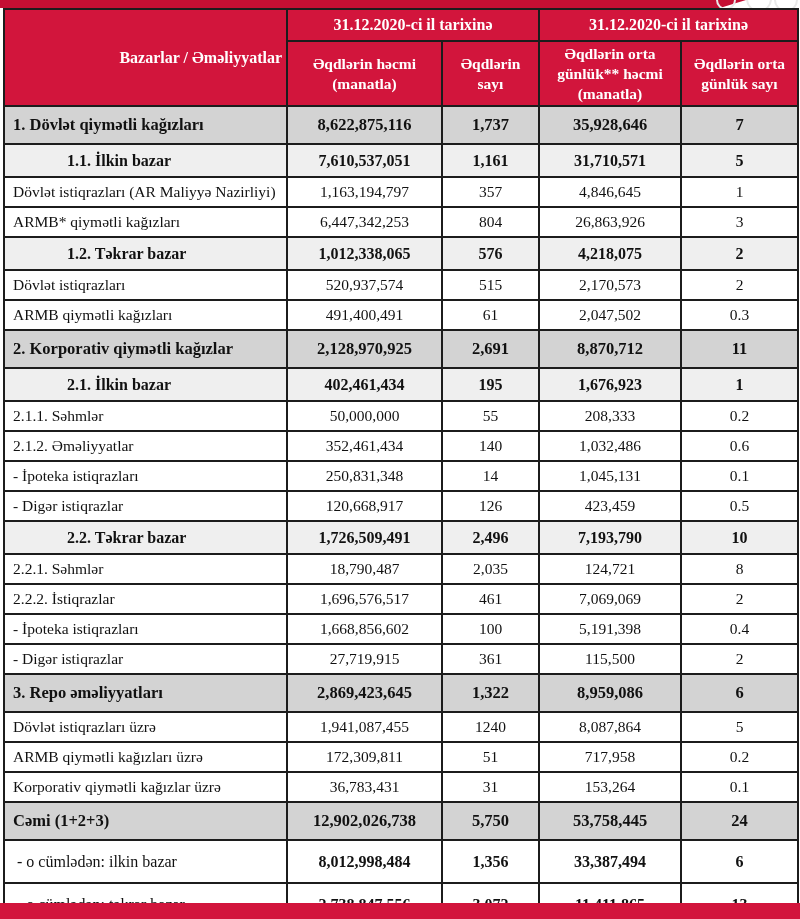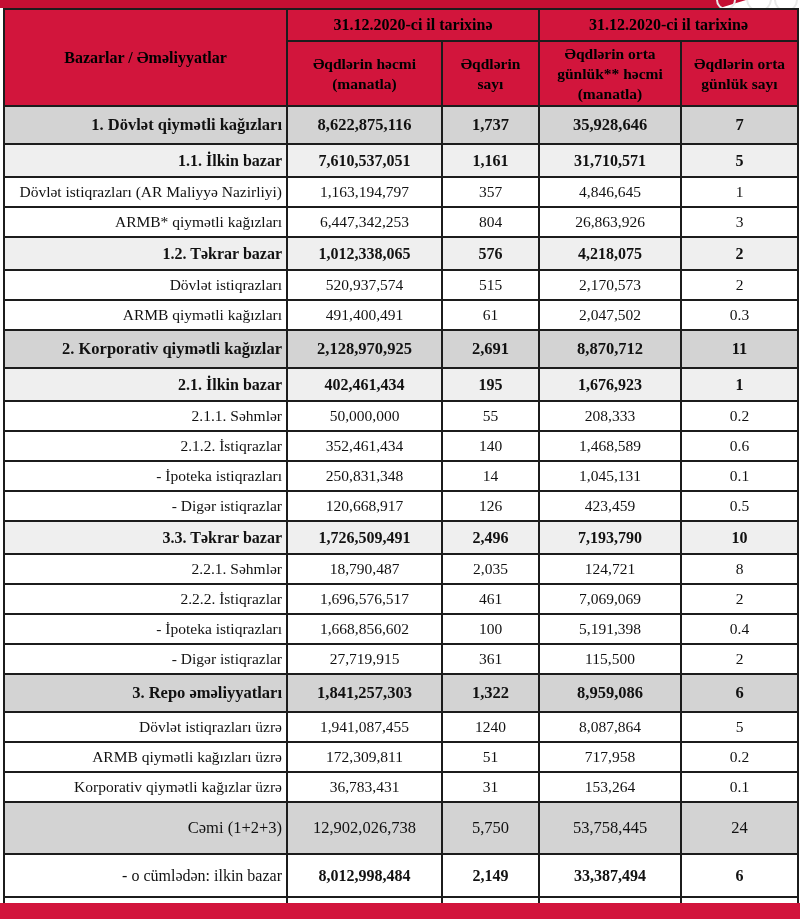--- a/index.html
+++ b/index.html
@@ -34,33 +34,33 @@
     border-collapse:collapse;table-layout:fixed;
     margin-left:3px;width:794px;
   }
   th,td{
     border:2px solid var(--border);
     text-align:center;vertical-align:middle;
     color:#111;
     padding:1px 4px;
   }
   thead th{
-    background:var(--red);color:#000000;font-weight:bold;
-  }
-  th.cell-markets{font-size:17px;}
+    background:var(--red);color:#ffffff;font-weight:bold;
+  }
+  th.cell-markets{font-size:17px;text-align:right;}
   .head-group th{height:32px;font-size:16px;}
   .head-sub th{height:62px;font-size:15.5px;line-height:1.28;padding:2px 8px;}
 
-  td.col-label{text-align:right;padding-left:8px;}
+  td.col-label{text-align:left;padding-left:8px;}
 
   .row-section td{background:var(--gray-section);font-weight:bold;height:38px;font-size:16.5px;}
   .row-sub td{background:var(--gray-sub);font-weight:bold;height:33px;font-size:16px;}
   .row-sub td.col-label{padding-left:62px;margin-left:42px;}
   .row-item td{background:#ffffff;height:30px;font-size:15.5px;font-weight:normal;}
-  .row-total td{background:var(--gray-section);font-weight:normal;height:52px;font-size:16.5px;}
+  .row-total td{background:var(--gray-section);font-weight:bold;height:38px;font-size:16.5px;}
   .row-total-item td{background:#ffffff;height:43px;font-size:16px;font-weight:bold;}
   .row-total-item td.col-label{font-weight:normal;padding-left:12px;}
 
   
   .bottom-bar{
     position:absolute;left:0;bottom:0;width:800px;height:16px;
     background:var(--red);
   }
 </style>
 </head>
@@ -161,42 +161,42 @@
           <td class="col-avg-count">1</td>
         </tr>
         <tr class="row-item">
           <td class="col-label">2.1.1. Səhmlər</td>
           <td class="col-volume">50,000,000</td>
           <td class="col-count">55</td>
           <td class="col-avg-volume">208,333</td>
           <td class="col-avg-count">0.2</td>
         </tr>
         <tr class="row-item">
-          <td class="col-label">2.1.2. İstiqrazlar</td>
+          <td class="col-label">2.1.2. Əməliyyatlar</td>
           <td class="col-volume">352,461,434</td>
           <td class="col-count">140</td>
-          <td class="col-avg-volume">1,468,589</td>
+          <td class="col-avg-volume">1,032,486</td>
           <td class="col-avg-count">0.6</td>
         </tr>
         <tr class="row-item">
           <td class="col-label">- İpoteka istiqrazları</td>
           <td class="col-volume">250,831,348</td>
           <td class="col-count">14</td>
           <td class="col-avg-volume">1,045,131</td>
           <td class="col-avg-count">0.1</td>
         </tr>
         <tr class="row-item">
           <td class="col-label">- Digər istiqrazlar</td>
           <td class="col-volume">120,668,917</td>
           <td class="col-count">126</td>
           <td class="col-avg-volume">423,459</td>
           <td class="col-avg-count">0.5</td>
         </tr>
         <tr class="row-sub">
-          <td class="col-label">3.3. Təkrar bazar</td>
+          <td class="col-label">2.2. Təkrar bazar</td>
           <td class="col-volume">1,726,509,491</td>
           <td class="col-count">2,496</td>
           <td class="col-avg-volume">7,193,790</td>
           <td class="col-avg-count">10</td>
         </tr>
         <tr class="row-item">
           <td class="col-label">2.2.1. Səhmlər</td>
           <td class="col-volume">18,790,487</td>
           <td class="col-count">2,035</td>
           <td class="col-avg-volume">124,721</td>
@@ -218,21 +218,21 @@
         </tr>
         <tr class="row-item">
           <td class="col-label">- Digər istiqrazlar</td>
           <td class="col-volume">27,719,915</td>
           <td class="col-count">361</td>
           <td class="col-avg-volume">115,500</td>
           <td class="col-avg-count">2</td>
         </tr>
         <tr class="row-section">
           <td class="col-label">3. Repo əməliyyatları</td>
-          <td class="col-volume">1,841,257,303</td>
+          <td class="col-volume">2,869,423,645</td>
           <td class="col-count">1,322</td>
           <td class="col-avg-volume">8,959,086</td>
           <td class="col-avg-count">6</td>
         </tr>
         <tr class="row-item">
           <td class="col-label">Dövlət istiqrazları üzrə</td>
           <td class="col-volume">1,941,087,455</td>
           <td class="col-count">1240</td>
           <td class="col-avg-volume">8,087,864</td>
           <td class="col-avg-count">5</td>
@@ -254,21 +254,21 @@
         <tr class="row-total">
           <td class="col-label">Cəmi (1+2+3)</td>
           <td class="col-volume">12,902,026,738</td>
           <td class="col-count">5,750</td>
           <td class="col-avg-volume">53,758,445</td>
           <td class="col-avg-count">24</td>
         </tr>
         <tr class="row-total-item">
           <td class="col-label">- o cümlədən: ilkin bazar</td>
           <td class="col-volume">8,012,998,484</td>
-          <td class="col-count">2,149</td>
+          <td class="col-count">1,356</td>
           <td class="col-avg-volume">33,387,494</td>
           <td class="col-avg-count">6</td>
         </tr>
         <tr class="row-total-item">
           <td class="col-label">- o cümlədən: təkrar bazar</td>
           <td class="col-volume">2,738,847,556</td>
           <td class="col-count">3,072</td>
           <td class="col-avg-volume">11,411,865</td>
           <td class="col-avg-count">13</td>
         </tr>

